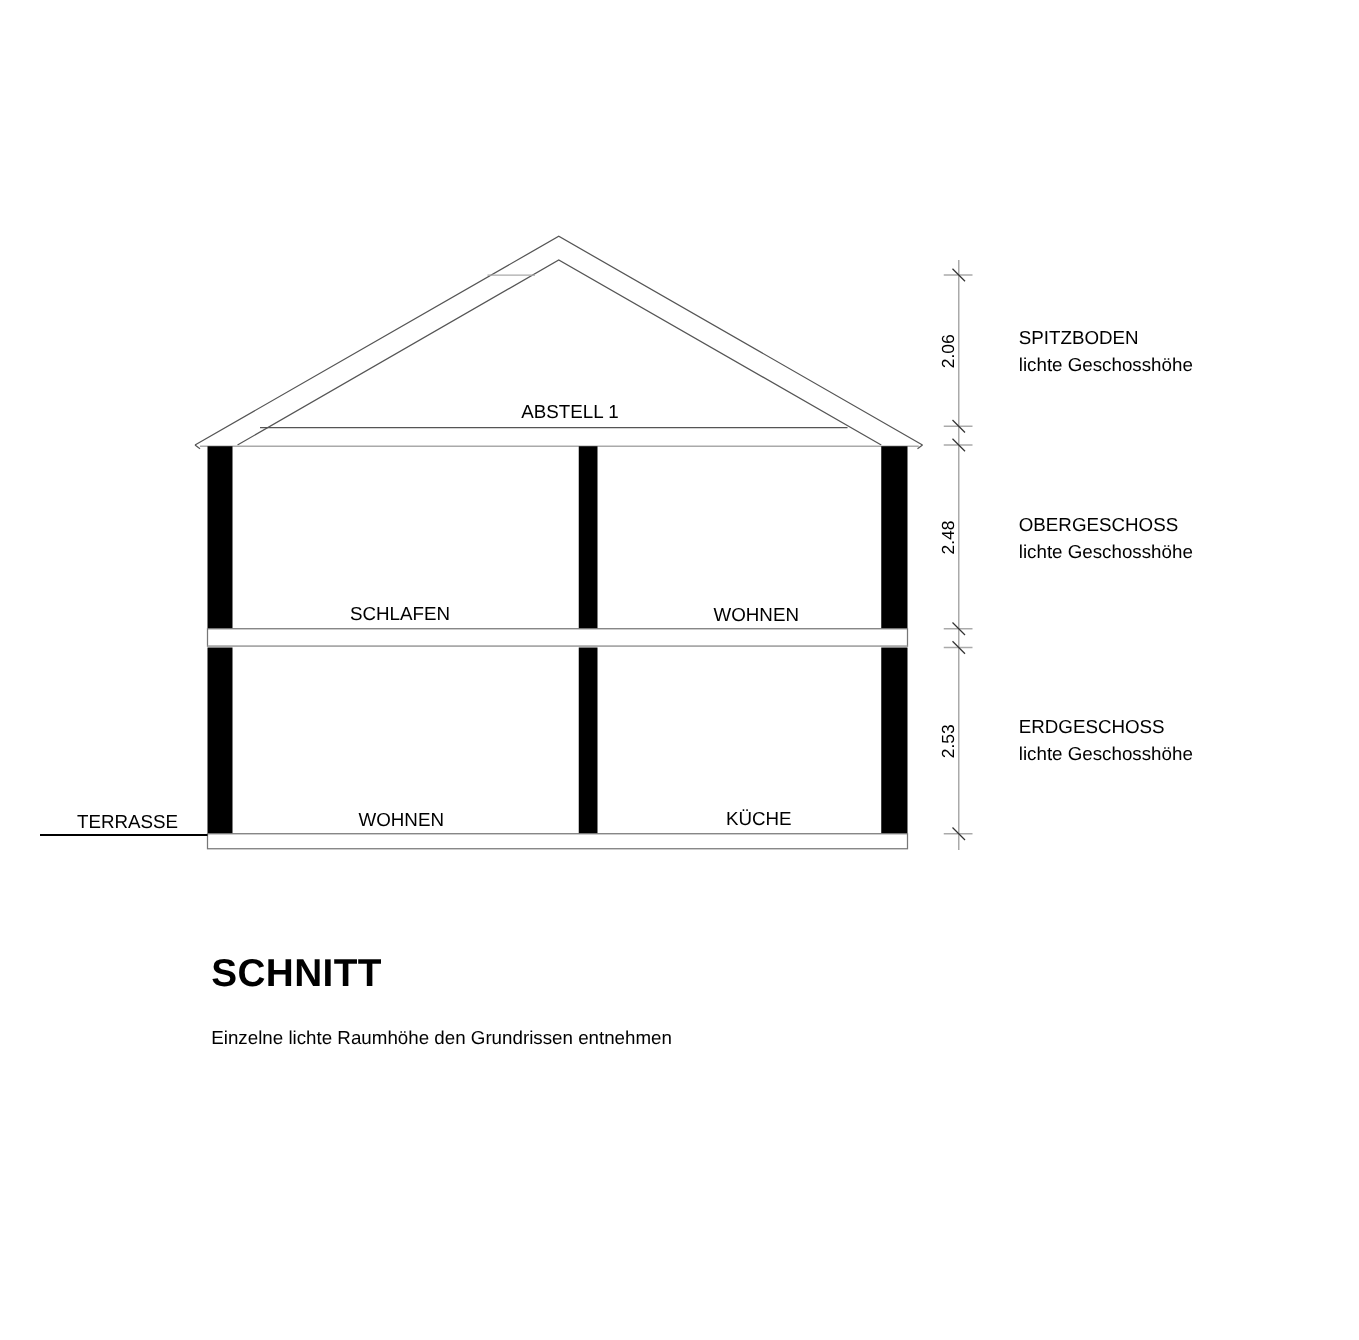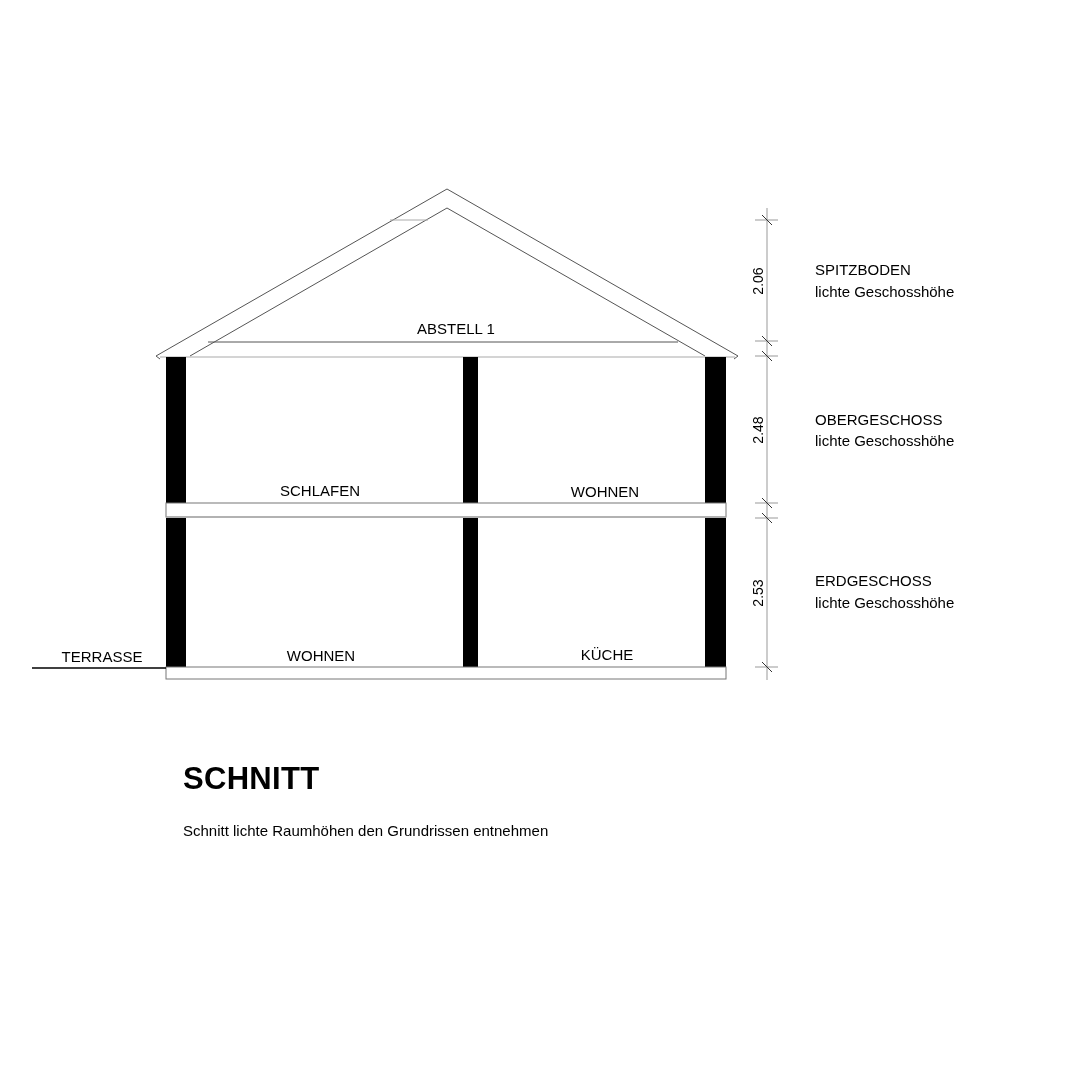--- a/index.html
+++ b/index.html
@@ -2,21 +2,21 @@
 <html><head>
   <meta charset="utf-8">
   <style>
     html, body { margin: 0; padding: 0; background: #ffffff; }
     body { width: 1087px; height: 1072px; position: relative; overflow: hidden; font-family: "Liberation Sans", sans-serif; color: #000; }
     svg { position: absolute; left: 0; top: 0; }
     svg text { font-family: "Liberation Sans", sans-serif; fill: #000; }
     .lbl { font-size: 15px; }
     .room { font-size: 15px; text-anchor: middle; }
     .dim { font-size: 14px; text-anchor: middle; }
-    .notes { position: absolute; left: 183px; top: 760px; }
+    .notes { position: absolute; left: 169px; top: 760px; }
     .title { font-size: 31px; font-weight: bold; margin: 0; line-height: 38px; letter-spacing: 0.3px; }
     .subtitle { font-size: 21px; font-weight: bold; margin: 22px 0 0 0; line-height: 26px; }
     .note-list { margin: 22px 0 0 0; padding: 0; list-style: none; }
     .note-list li { font-size: 15px; line-height: 21px; }
   </style>
 </head>
 <body>
 
 <svg width="1087" height="1072" viewBox="0 0 1087 1072">
 
@@ -89,15 +89,15 @@
   <text class="lbl" x="815" y="297">lichte Geschosshöhe</text>
   <text class="lbl" x="815" y="425">OBERGESCHOSS</text>
   <text class="lbl" x="815" y="446">lichte Geschosshöhe</text>
   <text class="lbl" x="815" y="586">ERDGESCHOSS</text>
   <text class="lbl" x="815" y="608">lichte Geschosshöhe</text>
 </svg>
 
 <div class="notes">
   <h1 class="title">SCHNITT</h1>
   <ul class="note-list">
-    <li>Schnitt lichte Raumhöhen den Grundrissen entnehmen</li>
+    <li>Einzelne lichte Raumhöhe den Grundrissen entnehmen</li>
   </ul>
 </div>
 
 </body></html>

